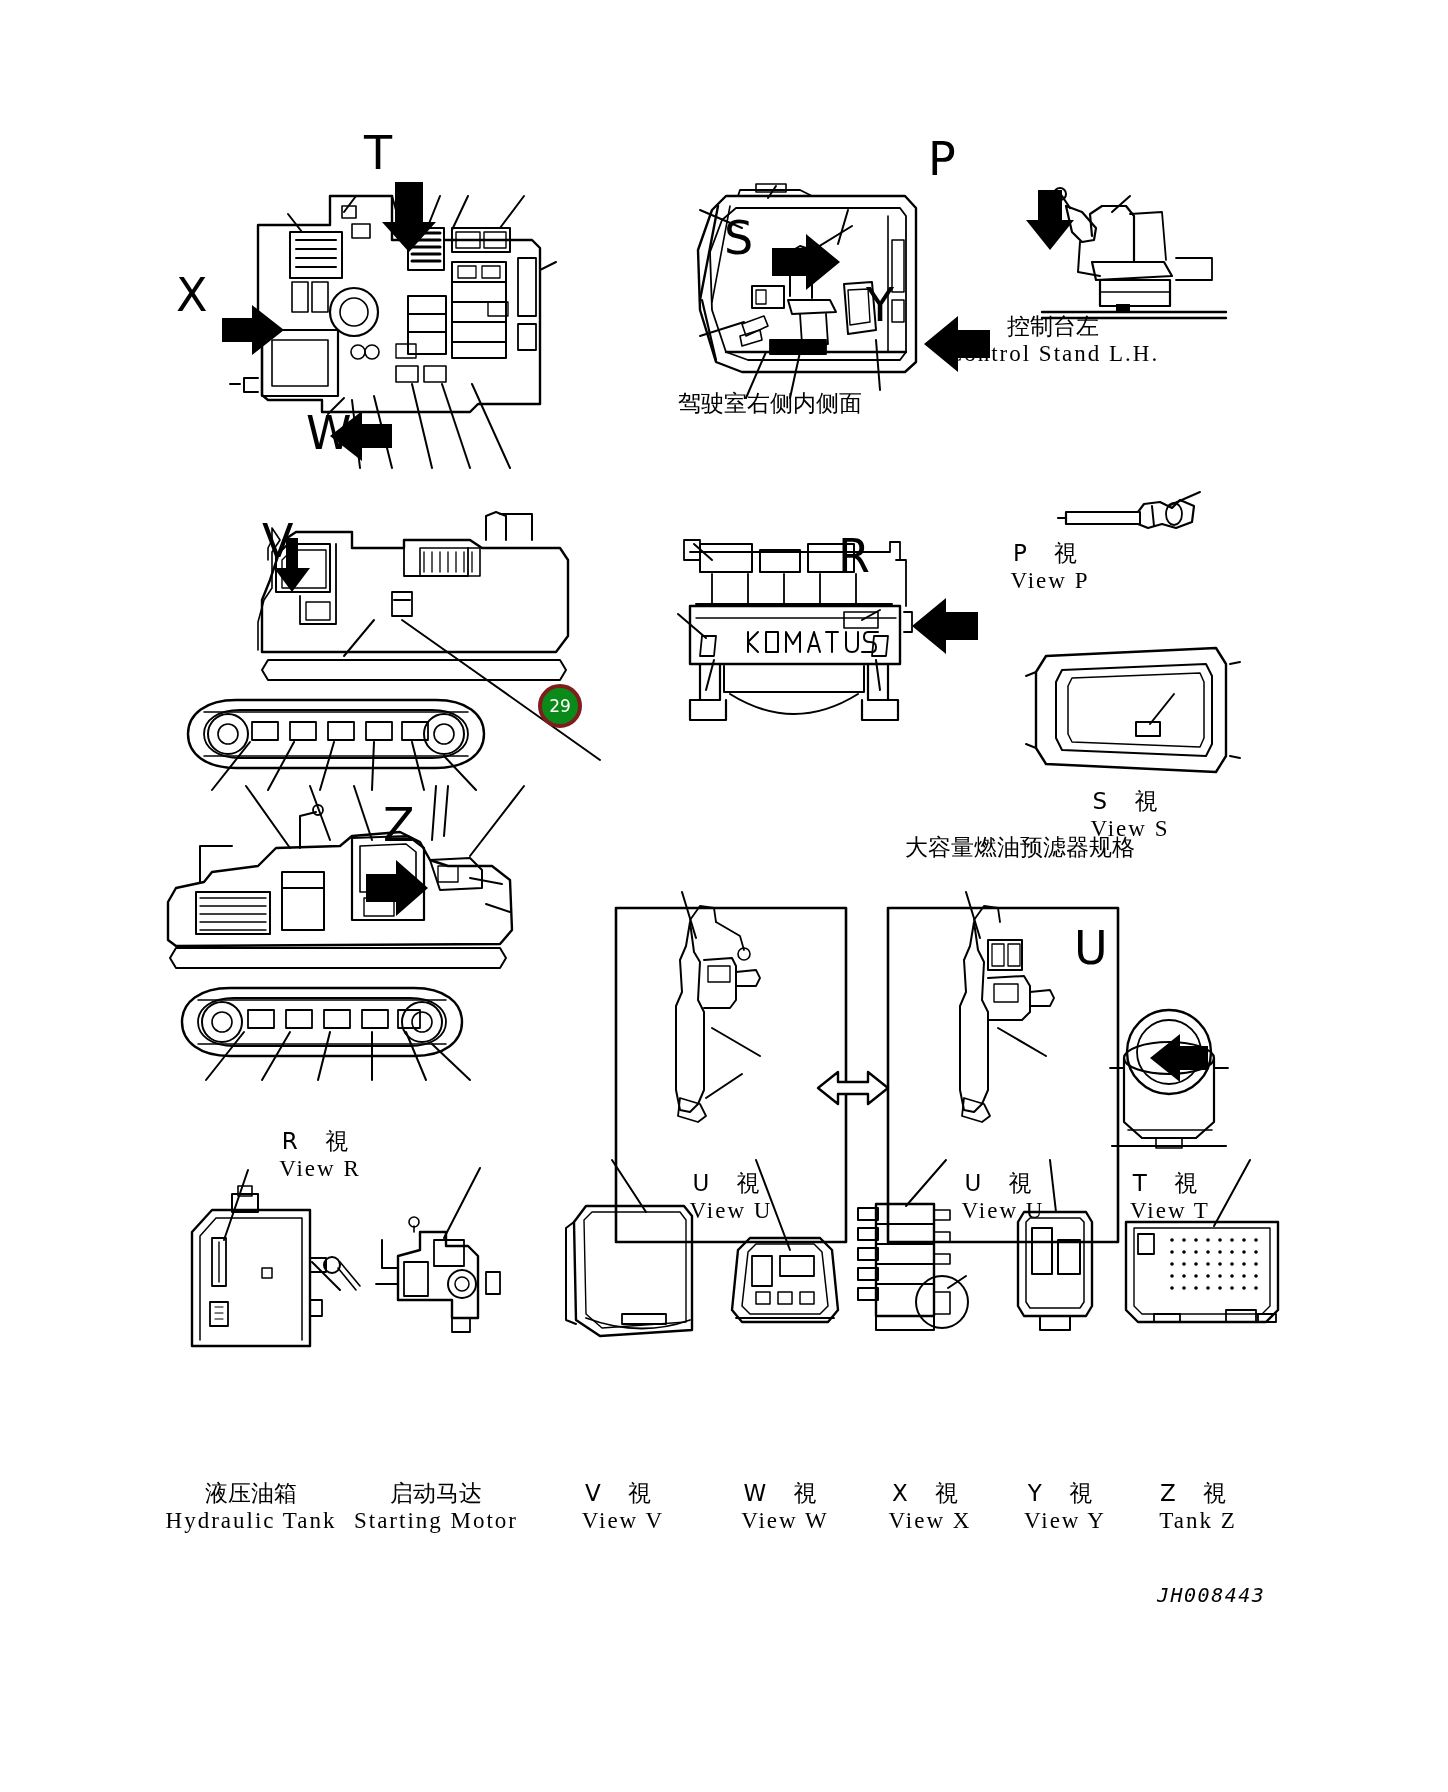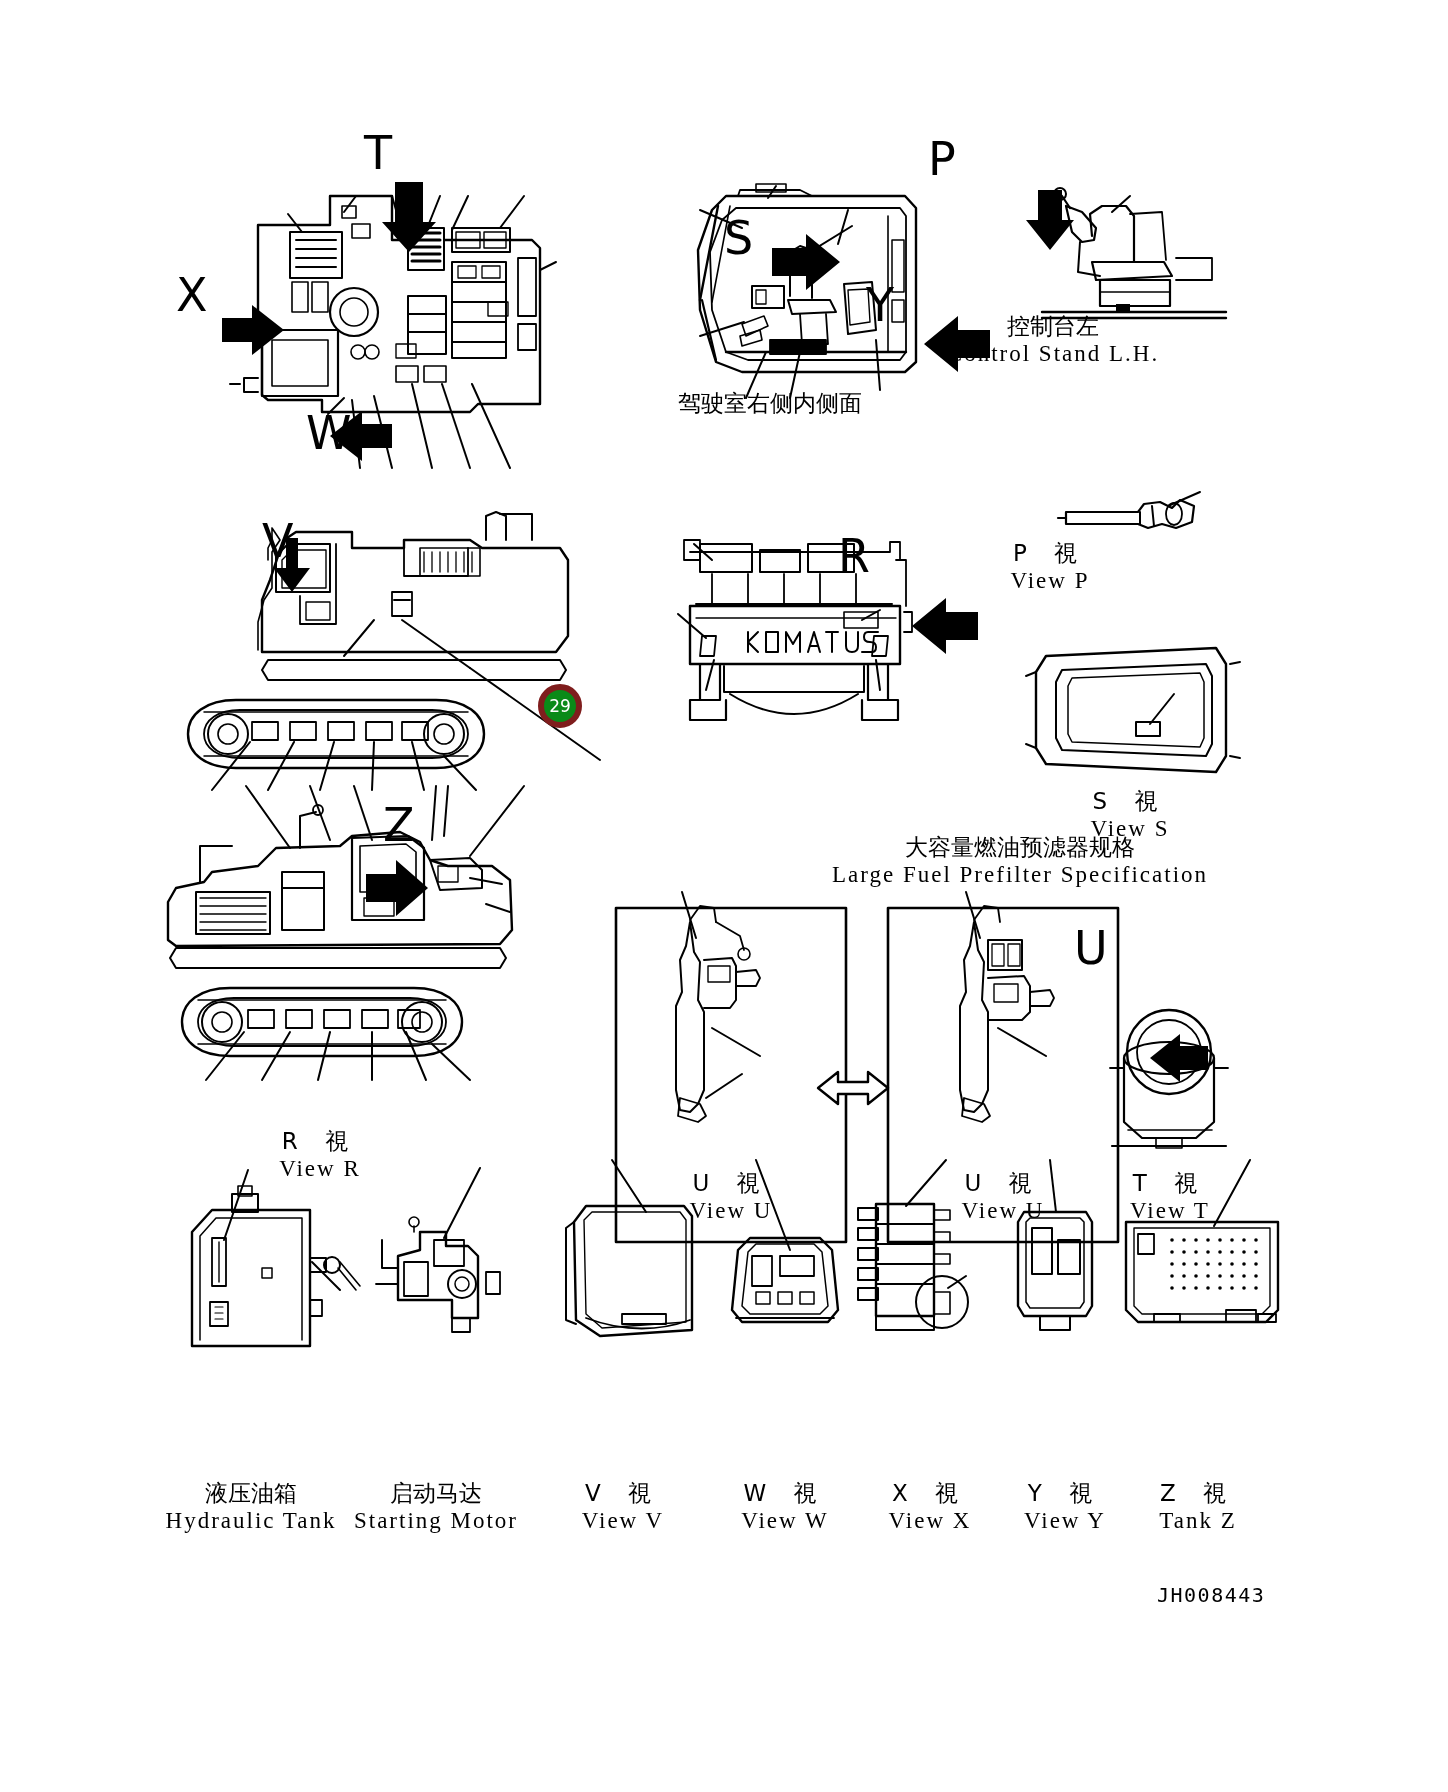--- a/index.html
+++ b/index.html
@@ -57,21 +57,21 @@
     font-family: "DejaVu Sans Mono", monospace;
     font-size: 20px;
     letter-spacing: 1.5px;
   }
   .badge {
     position: absolute;
     width: 44px;
     height: 44px;
     border-radius: 50%;
     background: #0a8a18;
-    border: 6px solid #7f1d1d;
+    border: 4px solid #7f1d1d;
     box-sizing: border-box;
     color: #ffffff;
     font-family: "DejaVu Sans", sans-serif;
     font-size: 17px;
     display: flex;
     align-items: center;
     justify-content: center;
     text-align: right;
   }
   svg { display: block; }
@@ -712,21 +712,20 @@
   <div class="en">View P</div>
 </div>
 
 <div class="lbl" style="left:1010px; top:788px; width:240px;">
   <div class="viewcn">S  視</div>
   <div class="en">View S</div>
 </div>
 
 <div class="lbl" style="left:650px; top:834px; width:740px;">
   <div class="cn">大容量燃油预滤器规格</div>
-  <div class="en">Large Fuel Prefilter Specification</div>
 </div>
 
 <div class="lbl" style="left:200px; top:1108px; width:240px;margin-top:20px;">
   <div class="viewcn">R  視</div>
   <div class="en">View R</div>
 </div>
 
 <div class="lbl" style="left:611px; top:1170px; width:240px;">
   <div class="viewcn">U  視</div>
   <div class="en">View U</div>
@@ -770,13 +769,13 @@
 <div class="lbl" style="left:955px; top:1480px; width:220px;">
   <div class="viewcn">Y  視</div>
   <div class="en">View Y</div>
 </div>
 
 <div class="lbl" style="left:1088px; top:1480px; width:220px;">
   <div class="viewcn">Z  視</div>
   <div class="en">Tank Z</div>
 </div>
 
-<div class="drawno" style="left:1157px; top:1583px;">JH008443</div>
+<div class="drawno" style="left:1157px; top:1583px;font-style:italic;">JH008443</div>
 
 </body></html>

